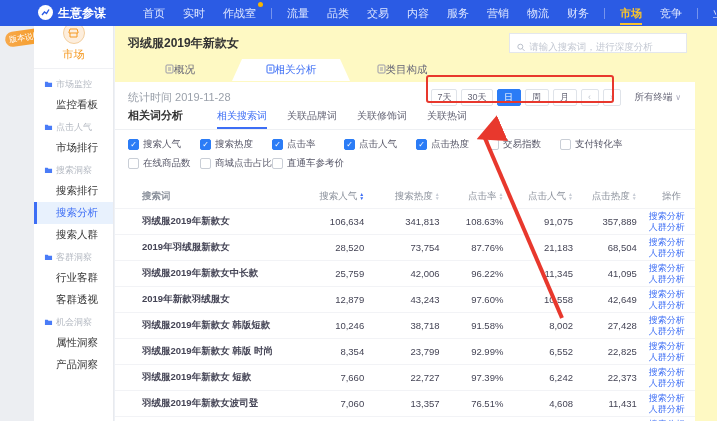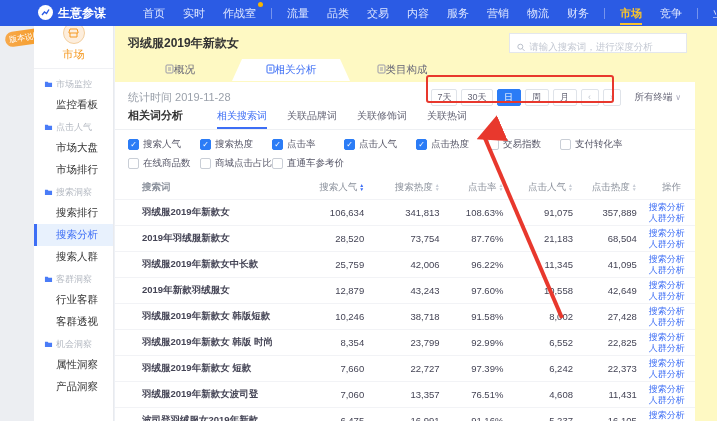--- a/index.html
+++ b/index.html
@@ -138,21 +138,20 @@
           </svg></span>
         <span>市场监控</span>
       </div>
       <div class="side-item">监控看板</div>
       <div class="side-header">
         <span><svg width="9" height="8" viewBox="0 0 10 9">
             <path d="M1 2h3l1 1h4v5H1z" fill="#4a7cf7"></path>
           </svg></span>
         <span>点击人气</span>
       </div>
-      <div class="side-item">市场大盘</div>
       <div class="side-item">市场排行</div>
       <div class="side-header">
         <span><svg width="9" height="8" viewBox="0 0 10 9">
             <path d="M1 2h3l1 1h4v5H1z" fill="#4a7cf7"></path>
           </svg></span>
         <span>搜索洞察</span>
       </div>
       <div class="side-item">搜索排行</div>
       <div class="side-item active">搜索分析</div>
       <div class="side-item">搜索人群</div>
@@ -266,21 +265,21 @@
           </label>
           <label class="metric">
             <span class="cbx"></span>
             <span>交易指数</span>
           </label>
           <label class="metric">
             <span class="cbx"></span>
             <span>支付转化率</span>
           </label>
         </div>
-      <div class="metric-row" id="metrics-row2" style="margin-bottom:2px;">
+      <div class="metric-row" id="metrics-row2" style="margin-bottom:11px;">
           <label class="metric">
             <span class="cbx"></span>
             <span>在线商品数</span>
           </label>
           <label class="metric">
             <span class="cbx"></span>
             <span>商城点击占比</span>
           </label>
           <label class="metric">
             <span class="cbx"></span>

